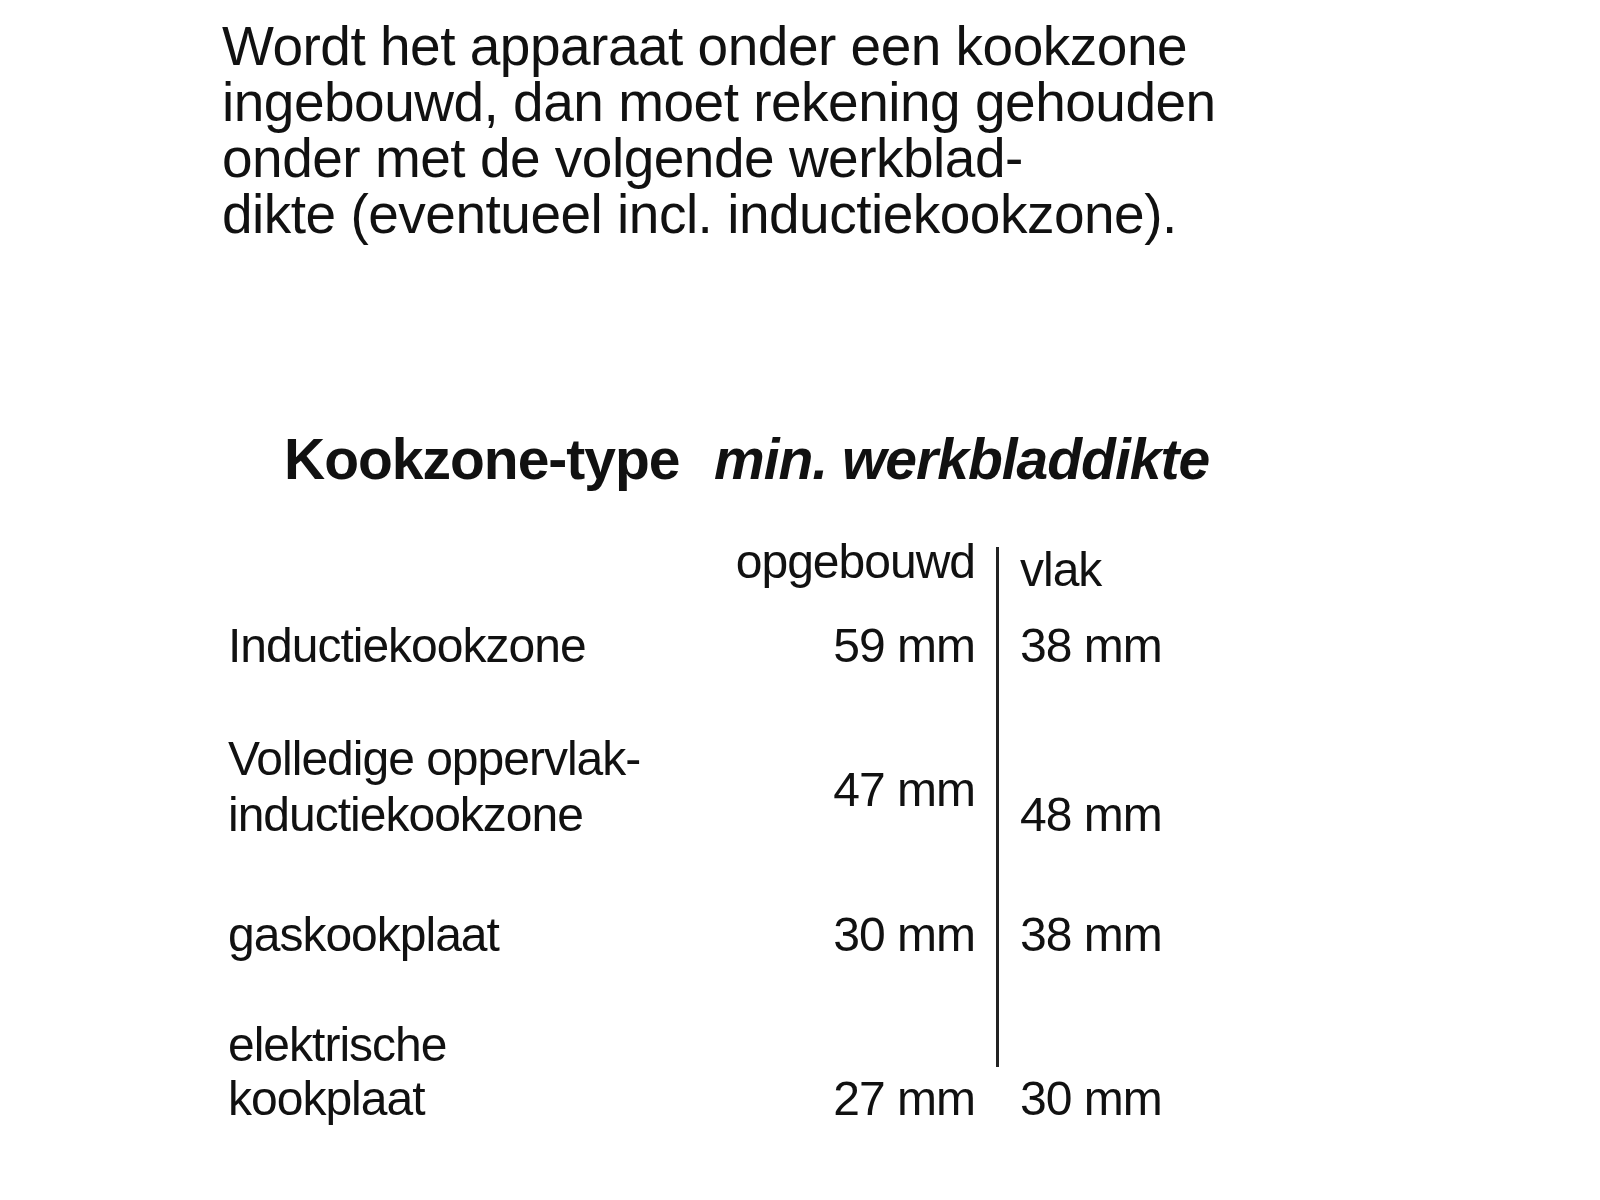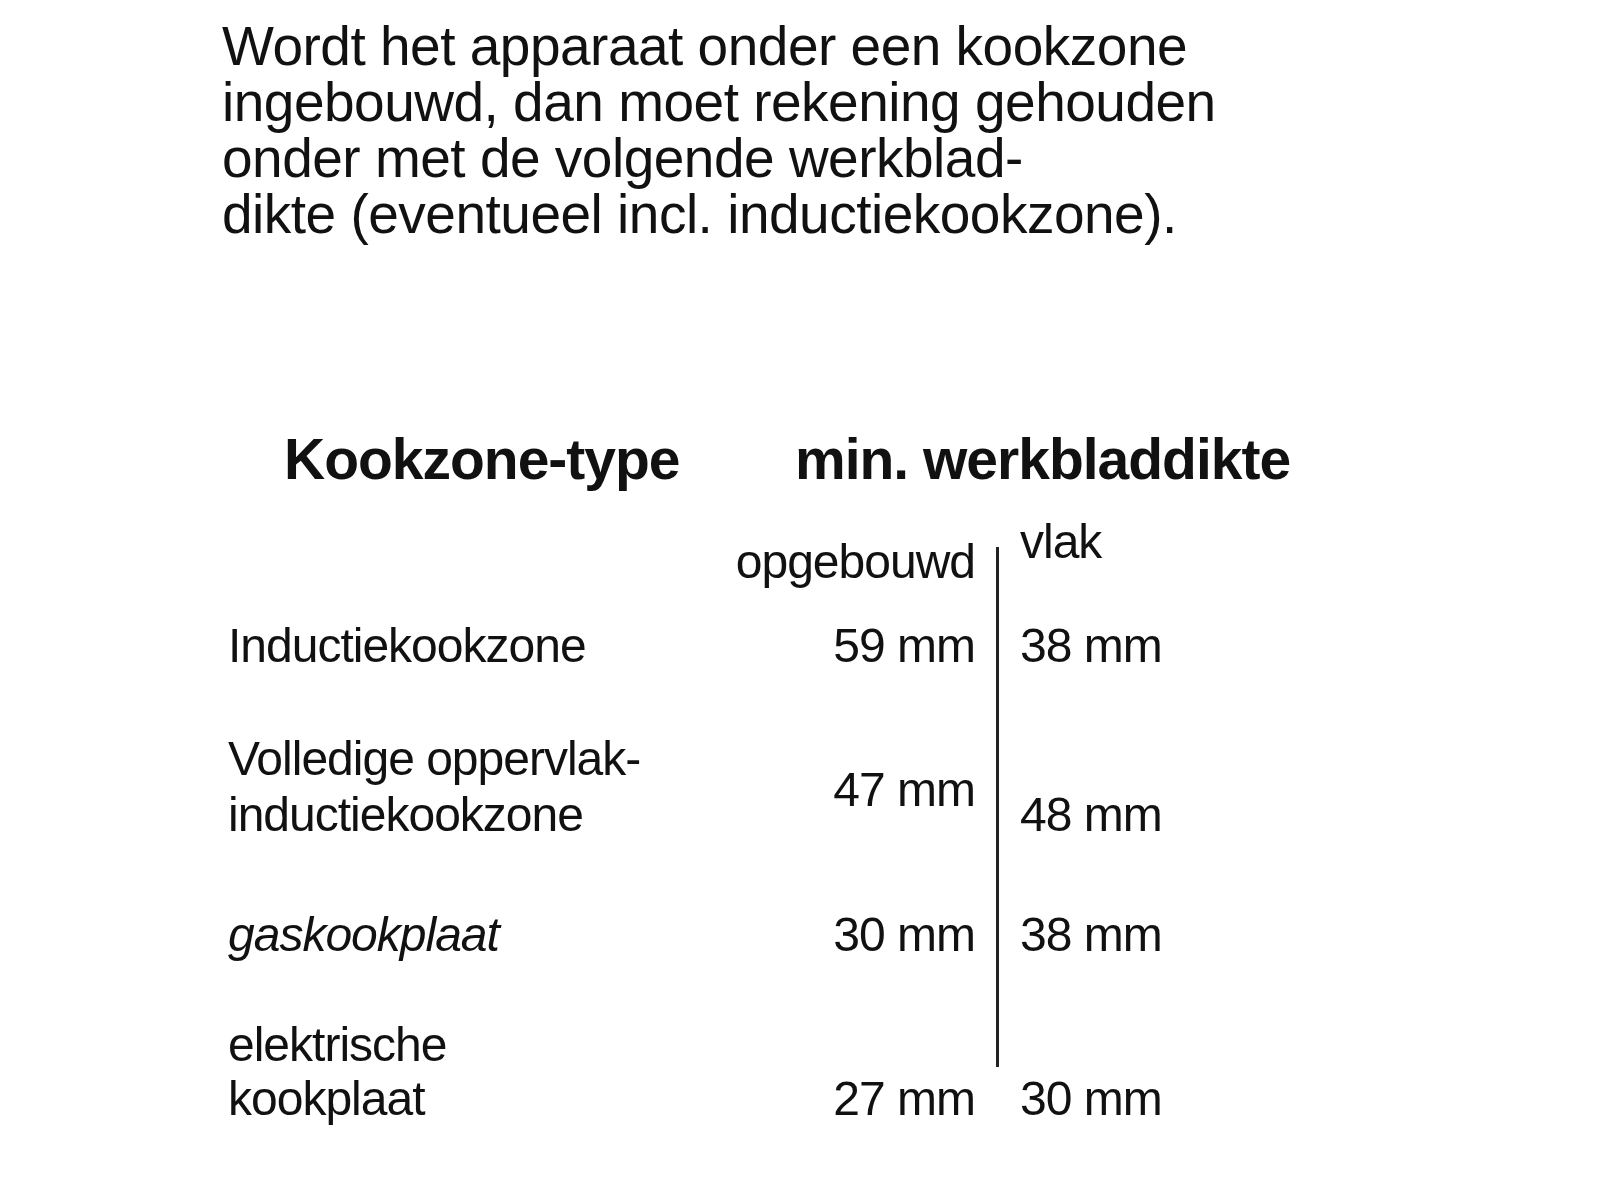--- a/index.html
+++ b/index.html
@@ -36,21 +36,21 @@
   .col-header {
     position: absolute;
     top: 429px;
     font-size: 57px;
     line-height: 60px;
     font-weight: bold;
     letter-spacing: -1px;
     white-space: nowrap;
   }
   .col-header.type { left: 240px; margin-left: 44px; }
-  .col-header.thickness { left: 795px; }
+  .col-header.thickness { left: 714px; font-style: italic; }
   
   .cell {
     position: absolute;
     font-size: 48px;
     line-height: 60px;
     letter-spacing: -1px;
     white-space: nowrap;
   }
   .label-col { left: 228px; }
   .opgebouwd-col { left: 650px; width: 325px; text-align: right; }
@@ -74,34 +74,34 @@
     <div>Wordt het apparaat onder een kookzone</div>
     <div>ingebouwd, dan moet rekening gehouden</div>
     <div>onder met de volgende werkblad-</div>
     <div>dikte (eventueel incl. inductiekookzone).</div>
   </div>
 
   <div class="col-header type">Kookzone-type</div>
   <div class="col-header thickness">min. werkbladdikte</div>
 
   <div class="cell opgebouwd-col" style="top:532px;">opgebouwd</div>
-  <div class="cell vlak-col" style="top:512px;">vlak</div>
+  <div class="cell vlak-col" style="top:540px;">vlak</div>
 
   <div class="table-divider"></div>
 
   <div class="cell label-col" style="top:616px;">Inductiekookzone</div>
   <div class="cell opgebouwd-col" style="top:616px;">59 mm</div>
   <div class="cell vlak-col" style="top:616px;">38 mm</div>
 
   <div class="cell label-col" style="top:729px;">Volledige oppervlak-</div>
   <div class="cell label-col" style="top:785px;">inductiekookzone</div>
   <div class="cell opgebouwd-col" style="top:760px;">47 mm</div>
   <div class="cell vlak-col" style="top:785px;">48 mm</div>
 
-  <div class="cell label-col" style="top:905px;font-style:italic;">gaskookplaat</div>
+  <div class="cell label-col" style="top:905px;">gaskookplaat</div>
   <div class="cell opgebouwd-col" style="top:905px;">30 mm</div>
   <div class="cell vlak-col" style="top:905px;">38 mm</div>
 
   <div class="cell label-col" style="top:1069px;">kookplaat</div>
   <div class="cell label-col" style="top:1015px;">elektrische</div>
   <div class="cell opgebouwd-col" style="top:1069px;">27 mm</div>
   <div class="cell vlak-col" style="top:1069px;">30 mm</div>
 
   <div class="page-edge-line"></div>
 

